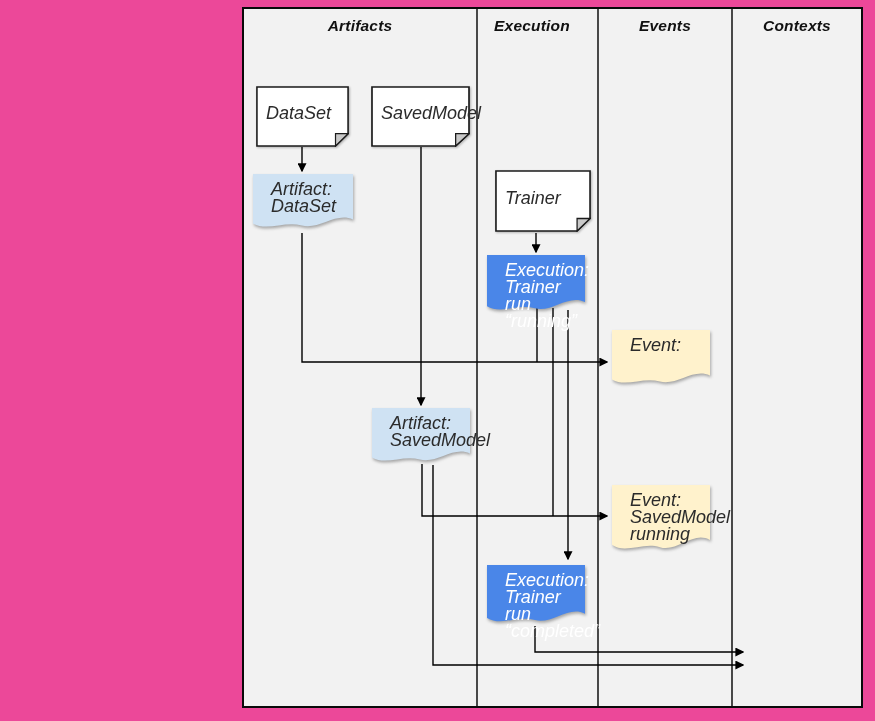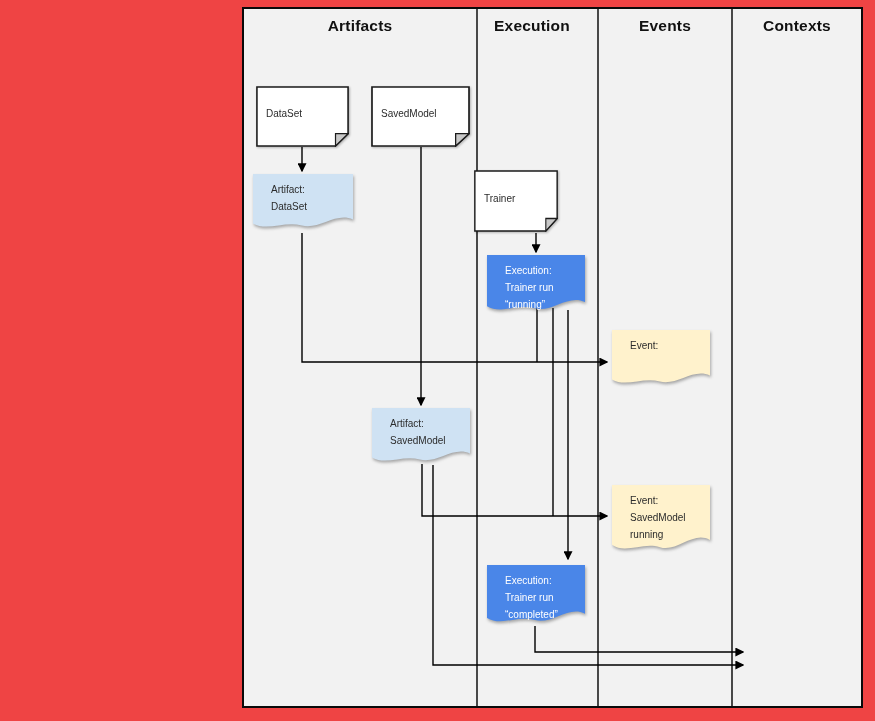--- a/index.html
+++ b/index.html
@@ -1,40 +1,40 @@
 <!DOCTYPE html>
 <html><head>
 <meta charset="utf-8">
 <style>
   html,body{margin:0;padding:0;background:#000;}
-  #stage{position:relative;width:875px;height:721px;background:#ef4444;overflow:hidden;
-         font-family:"Liberation Sans",sans-serif;}
+  #stage{position:relative;width:875px;height:721px;background:#ec4899;overflow:hidden;
+         font-family:"Liberation Sans",sans-serif;font-style:italic;}
   #canvas{position:absolute;left:242px;top:7px;width:621px;height:701px;box-sizing:border-box;
           background:#f2f2f2;border:2px solid #0a0a0a;}
   #wires{position:absolute;left:0;top:0;width:875px;height:721px;pointer-events:none;}
   .colhdr{position:absolute;top:17px;height:20px;text-align:center;font-size:15.5px;
           font-weight:bold;color:#111;letter-spacing:.2px;}
   .hdr-artifacts{left:243px;width:234px;}
   .hdr-execution{left:477px;width:110px;}
   .hdr-events{left:598px;width:134px;}
   .hdr-contexts{left:732px;width:130px;}
   .node{position:absolute;}
   .node svg{position:absolute;left:0;top:0;width:100%;height:100%;}
   .shadow svg{filter:drop-shadow(1.5px 2.5px 1.5px rgba(50,50,50,.40));}
   .noteshadow svg{filter:drop-shadow(1px 1.5px 1px rgba(0,0,0,.28));}
-  .txt{position:absolute;left:0;top:0;right:0;bottom:0;font-size:10px;line-height:17px;
+  .txt{position:absolute;left:0;top:0;right:0;bottom:0;font-size:18px;line-height:17px;
        color:#2b2b2b;}
   .doc .txt{padding:7px 6px 0 18px;}
   .note .txt{display:flex;align-items:center;padding-left:10px;padding-bottom:6px;}
   .lighttxt .txt{color:#fff;}
   .ctx .txt{padding-top:10px;}
   
   .n-dataset{left:256px;top:86px;width:93px;height:61px;}
   .n-savedmodel{left:371px;top:86px;width:99px;height:61px;}
-  .n-trainer{left:474px;top:170px;width:84px;height:62px;}
+  .n-trainer{left:495px;top:170px;width:96px;height:62px;}
   .n-artifact-dataset{left:253px;top:174px;width:100px;height:58px;}
   .n-execution-running{left:487px;top:255px;width:98px;height:60px;}
   .n-event-dataset-input{left:612px;top:330px;width:98px;height:58px;}
   .n-artifact-savedmodel{left:372px;top:408px;width:98px;height:58px;}
   .n-event-savedmodel-output{left:612px;top:485px;width:98px;height:70px;}
   .n-execution-completed{left:487px;top:565px;width:98px;height:62px;}
   .n-context-myexperiment{left:747px;top:635px;width:110px;height:62px;}
 </style>
 </head>
 <body>

